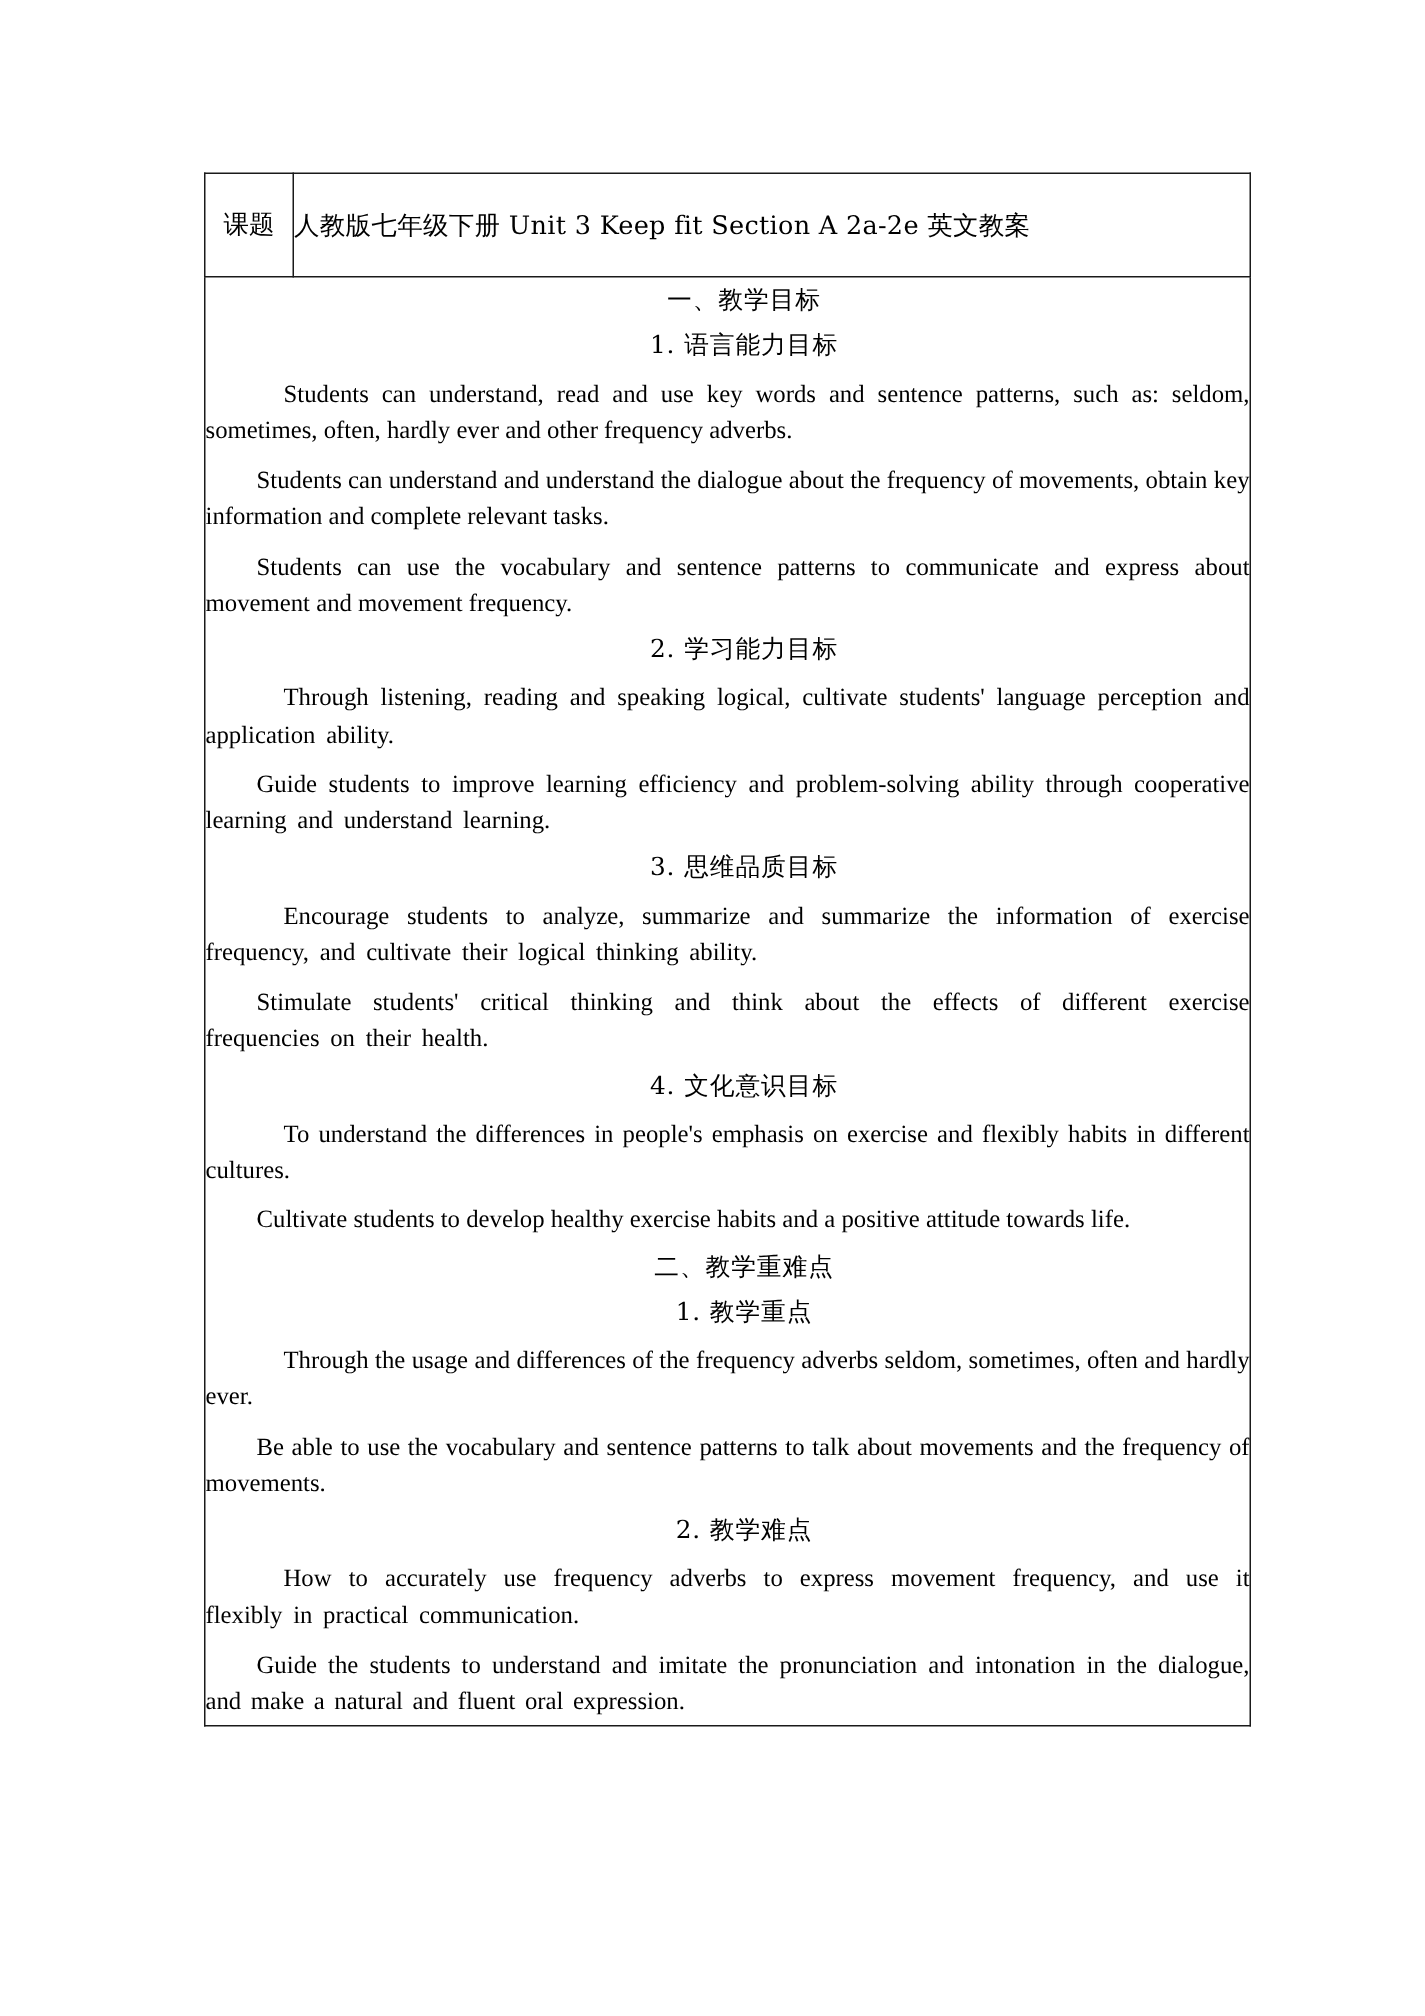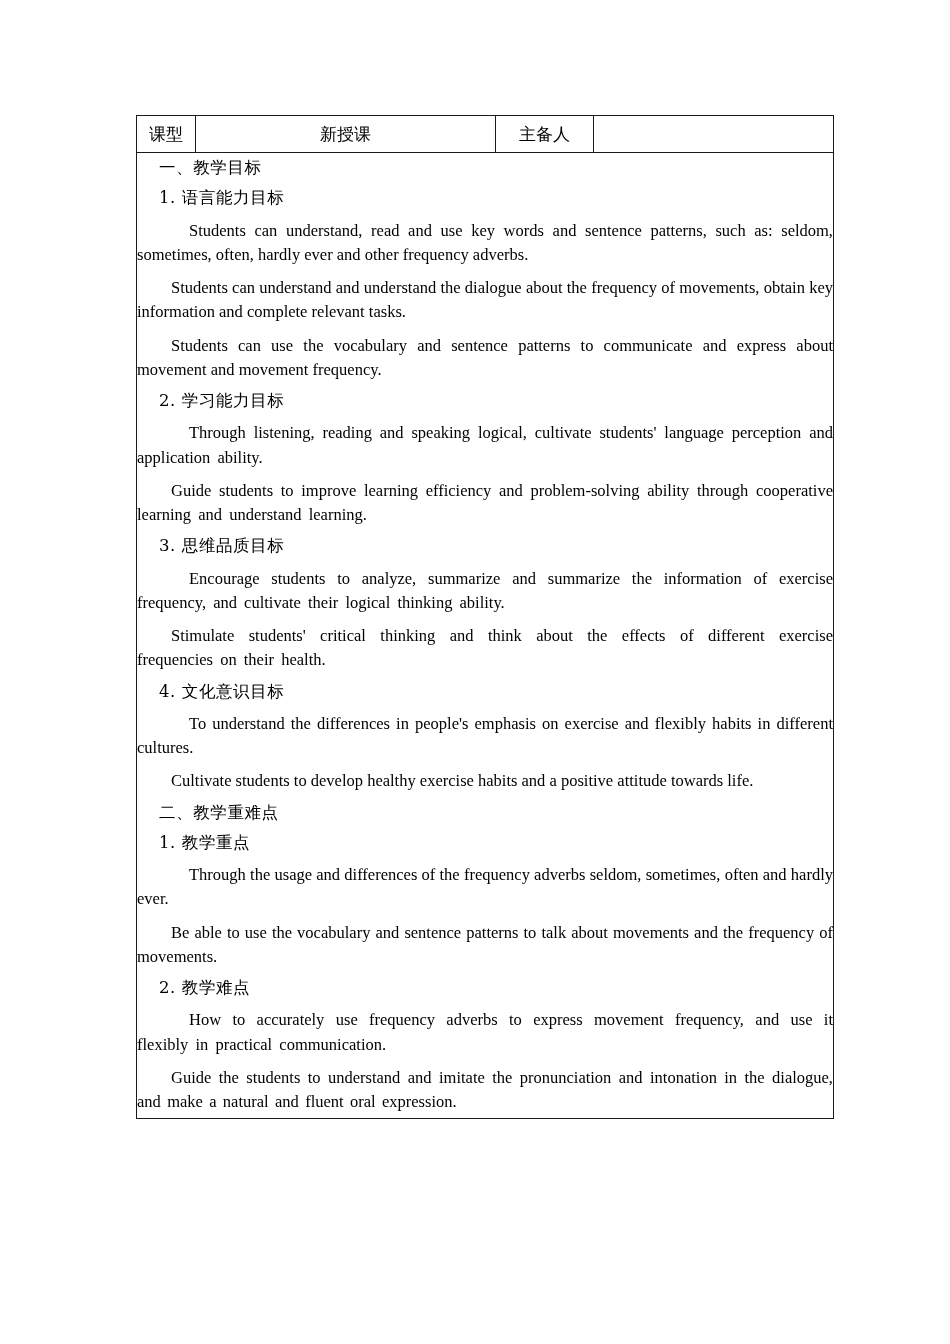--- a/index.html
+++ b/index.html
@@ -88,20 +88,21 @@
   
   .h-sec,
   .h-sub {
     font-family: "DejaVu Serif", "Liberation Serif", serif;
     font-size: 16.5px;
     margin: 0;
     padding: 3px 0 3px 0;
     text-indent: 22px;
     letter-spacing: 0.6px;
     white-space: nowrap;
+    text-align: center;
   }
 
   
   p.para {
     margin: 0;
     padding: 5px 0 4px 0;
     text-indent: 34px;
     text-align: justify;
     font-family: "Liberation Serif", "DejaVu Serif", serif;
   }
@@ -117,25 +118,23 @@
 <div class="page">
 
   <table class="lesson-table">
     <colgroup>
       <col style="width:59px">
       <col style="width:300px">
       <col style="width:98px">
       <col style="width:240px">
     </colgroup>
     <tbody>
-      <tr class="row-type">
-        <td class="cell-label">课型</td>
-        <td class="type-cell">新授课</td>
-        <td class="owner-label-cell">主备人</td>
-        <td class="owner-value-cell"></td>
+      <tr class="row-title">
+        <td class="cell-label">课题</td>
+        <td class="title-cell" colspan="3">人教版七年级下册 Unit 3 Keep fit  Section A 2a-2e 英文教案</td>
       </tr>
       <tr>
         <td class="body-cell" colspan="4">
           <div class="content">
 
             <div class="h-sec">一、教学目标</div>
 
             <div class="h-sub">1. 语言能力目标</div>
             <p class="para indent-wide">Students can understand, read and use key words and sentence patterns, such as: seldom, sometimes, often, hardly ever and other frequency adverbs.</p>
             <p class="para">Students can understand and understand the dialogue about the frequency of movements, obtain key information and complete relevant tasks.</p>

